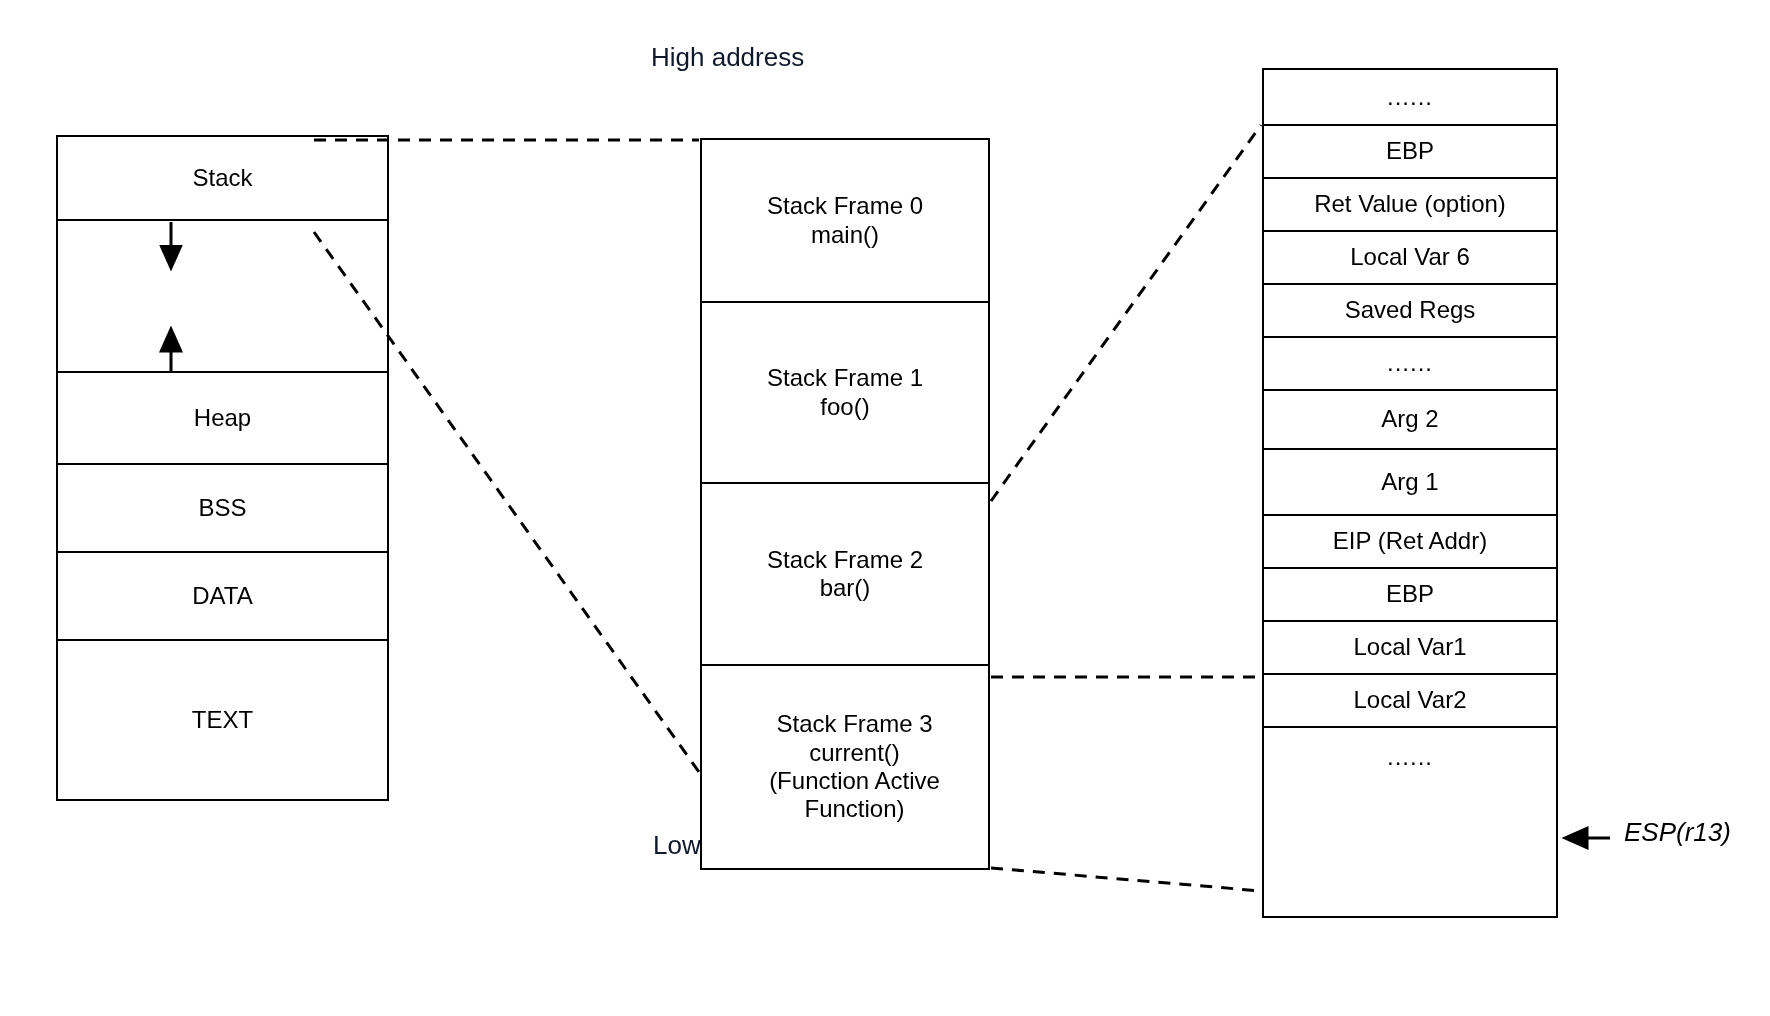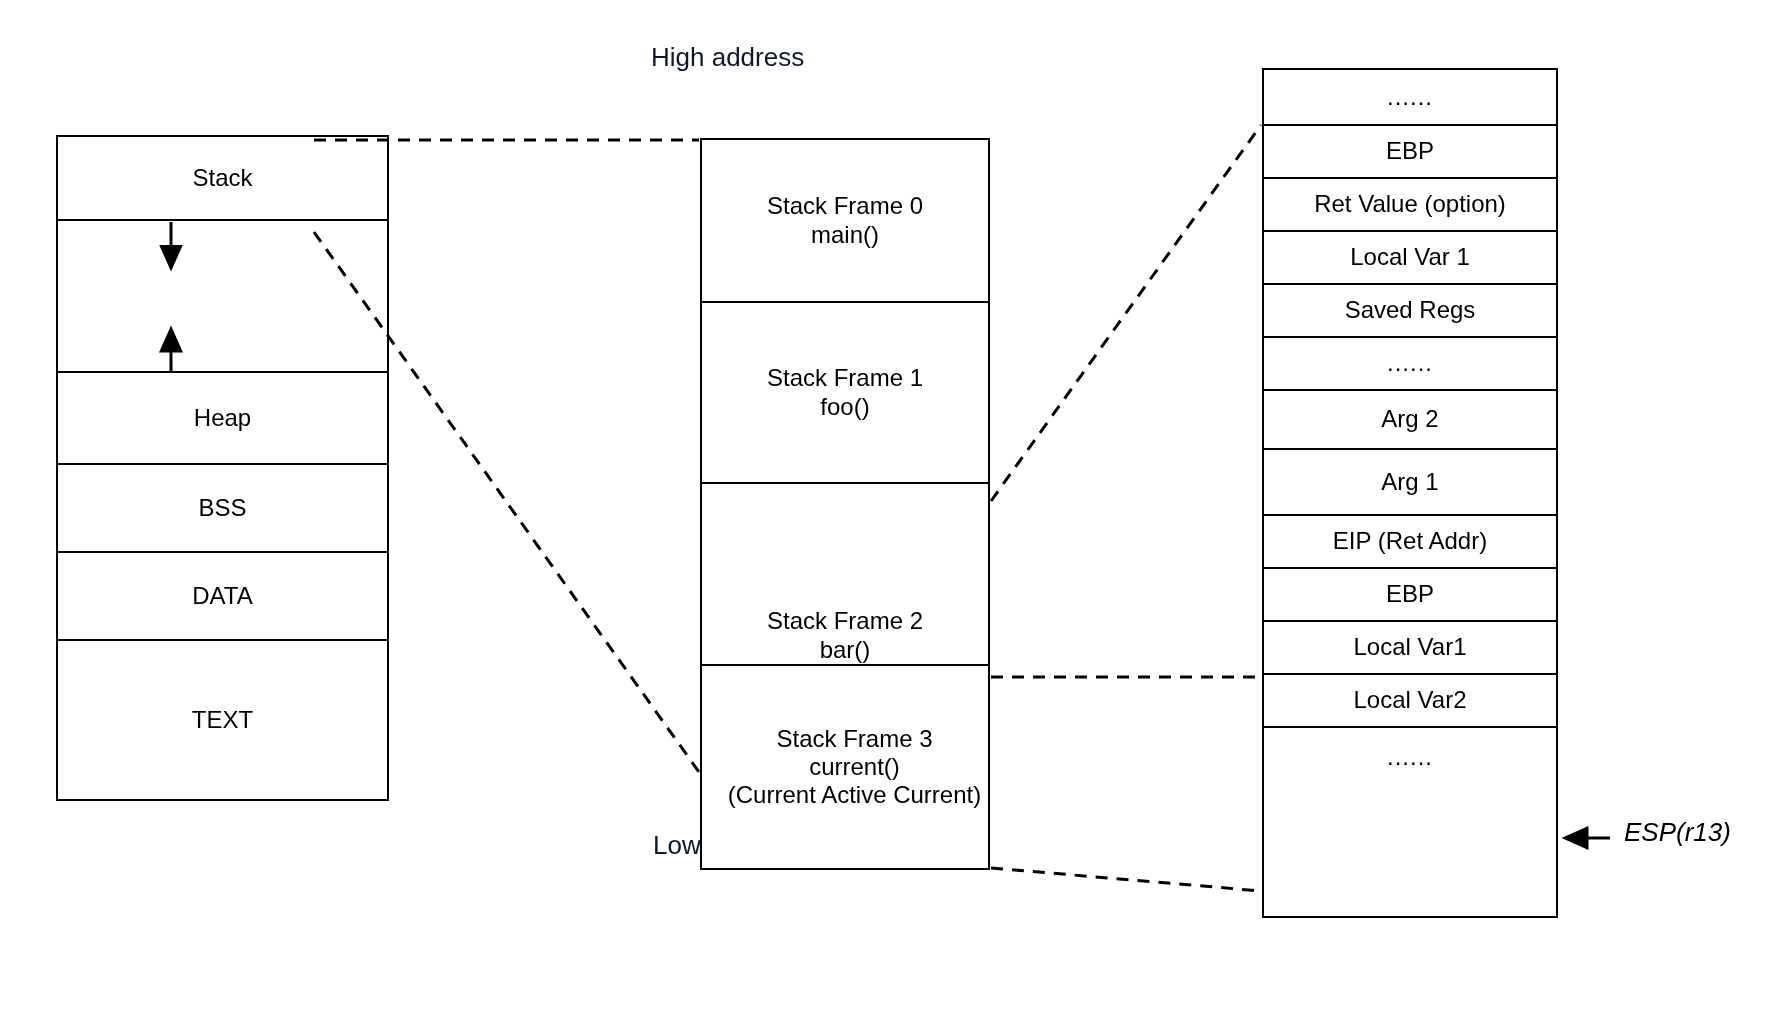--- a/index.html
+++ b/index.html
@@ -109,40 +109,40 @@
     </div>
   </div>
 
   <div class="col" id="frames-col" style="left:700px; top:138px; width:290px; height:732px;">
     <div class="cell" style="height:163px;">
       <span class="lines"><span>Stack Frame 0</span><br><span>main()</span></span>
     </div>
     <div class="cell" style="height:181px;">
       <span class="lines"><span>Stack Frame 1</span><br><span>foo()</span></span>
     </div>
-    <div class="cell" style="height:182px;align-items:flex-end;">
+    <div class="cell" style="height:182px;">
       <span class="lines"><span>Stack Frame 2</span><br><span>bar()</span></span>
     </div>
     <div class="cell" style="height:202px;padding-left:25px;">
-      <span class="lines"><span>Stack Frame 3</span><br><span>current()</span><br><span>(Current Active Current)</span></span>
+      <span class="lines"><span>Stack Frame 3</span><br><span>current()</span><br><span>(Function Active Function)</span></span>
     </div>
   </div>
 
   <div class="col" id="detail-col" style="left:1262px; top:68px; width:296px; height:850px;">
     <div class="cell" style="height:56px;">
       <span class="dots">......</span>
     </div>
     <div class="cell" style="height:53px;">
       <span>EBP</span>
     </div>
     <div class="cell" style="height:53px;">
       <span>Ret Value (option)</span>
     </div>
     <div class="cell" style="height:53px;">
-      <span>Local Var 1</span>
+      <span>Local Var 6</span>
     </div>
     <div class="cell" style="height:53px;">
       <span>Saved Regs</span>
     </div>
     <div class="cell" style="height:53px;">
       <span class="dots">......</span>
     </div>
     <div class="cell" style="height:59px;padding-left:6px;">
       <span>Arg 2</span>
     </div>

